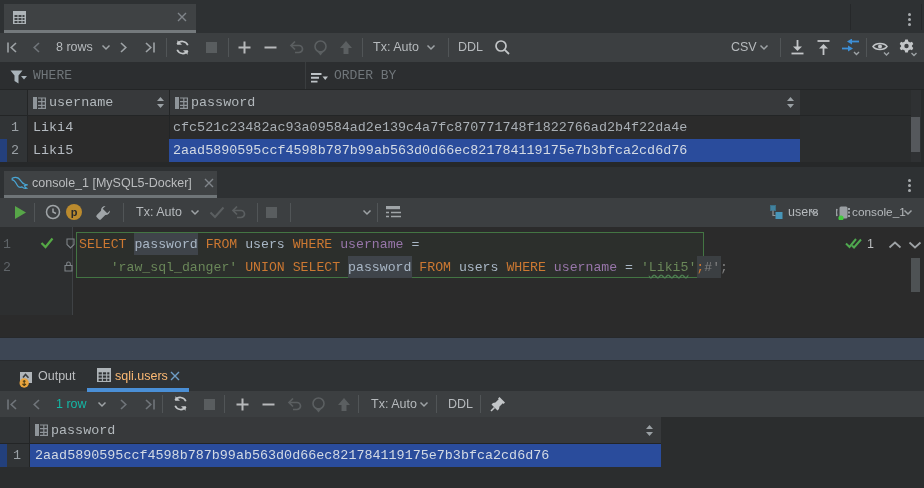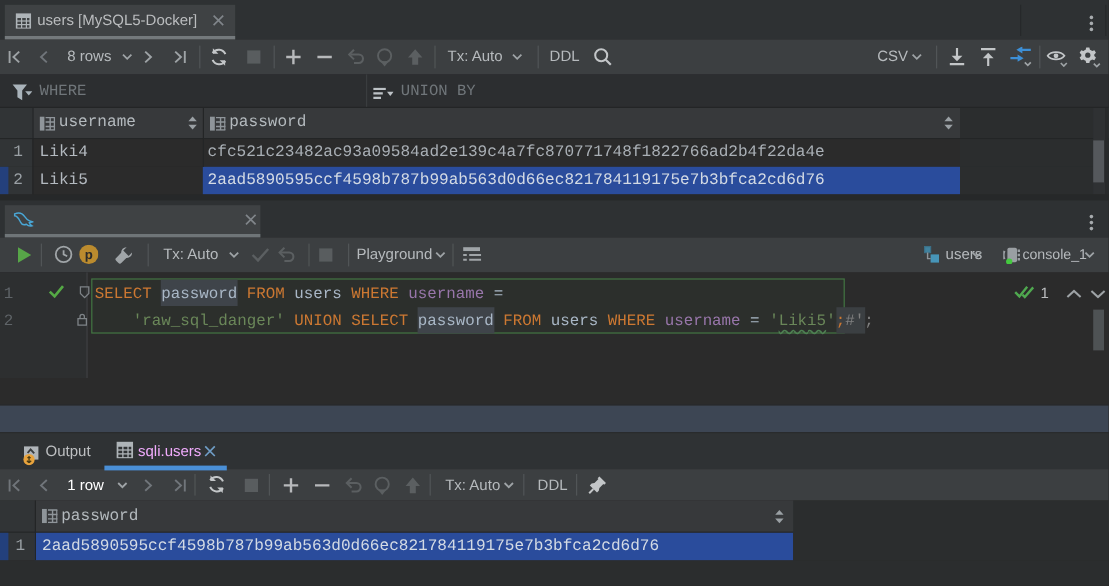--- a/index.html
+++ b/index.html
@@ -25,21 +25,20 @@
         <rect x="5.5" y="4" width="3" height="2"></rect>
         <rect x="9.5" y="4" width="2" height="2"></rect>
       <rect x="1.5" y="7" width="3" height="2"></rect>
         <rect x="5.5" y="7" width="3" height="2"></rect>
         <rect x="9.5" y="7" width="2" height="2"></rect>
       <rect x="1.5" y="10" width="3" height="2"></rect>
         <rect x="5.5" y="10" width="3" height="2"></rect>
         <rect x="9.5" y="10" width="2" height="2"></rect>
     </g>
   </svg>
-  <div class="abs" style="left:31px;top:4px;height:26px;line-height:26px;color:#bbbdbf;">users [MySQL5-Docker]</div>
   <svg class="ic" style="left:177px;top:12px;" width="10" height="10" viewBox="0 0 10 10">
     <path d="M1 1 L9 9 M9 1 L1 9" stroke="#80858a" stroke-width="1.4"></path>
   </svg>
 
   <div class="abs" style="left:908px;top:13px;width:3px;height:3px;background:#a7abae;border-radius:50%;"></div>
   <div class="abs" style="left:908px;top:18px;width:3px;height:3px;background:#a7abae;border-radius:50%;"></div>
   <div class="abs" style="left:908px;top:23px;width:3px;height:3px;background:#a7abae;border-radius:50%;"></div>
   <div class="abs" style="left:850px;top:4px;width:1px;height:26px;background:#26282a;"></div>
   <div class="abs" style="left:921px;top:4px;width:1px;height:26px;background:#26282a;"></div>
   <div class="abs" style="left:921px;top:167px;width:1px;height:30px;background:#26282a;"></div>
@@ -130,21 +129,21 @@
     </svg>
     <svg class="ic" style="left:898px;top:5px;" width="20" height="19" viewBox="0 0 20 19">
       <path d="M7.2 1.5 H9.8 L10.3 3.4 A5 5 0 0 1 12.1 4.4 L14 3.8 L15.3 6 L13.9 7.4 A5 5 0 0 1 13.9 8.6 L15.3 10 L14 12.2 L12.1 11.6 A5 5 0 0 1 10.3 12.6 L9.8 14.5 H7.2 L6.7 12.6 A5 5 0 0 1 4.9 11.6 L3 12.2 L1.7 10 L3.1 8.6 A5 5 0 0 1 3.1 7.4 L1.7 6 L3 3.8 L4.9 4.4 A5 5 0 0 1 6.7 3.4 Z" fill="#c3c6c8"></path>
       <circle cx="8.5" cy="8" r="2.2" fill="#3c3f41"></circle>
       <path d="M13.5 15 L16 17.5 L18.5 15" stroke="#9ea3a6" stroke-width="1.4" fill="none"></path>
     </svg>
   </div>
 
   <div class="abs" style="left:0;top:62px;width:924px;height:28px;background:#2c2e30;border-bottom:1px solid #232526;box-sizing:border-box;"></div>
   <div class="abs mono" style="left:33px;top:62px;height:28px;line-height:28px;color:#70767a;font-size:13px;">WHERE</div>
-  <div class="abs mono" style="left:334px;top:62px;height:28px;line-height:28px;color:#70767a;font-size:13px;">UNION BY</div>
+  <div class="abs mono" style="left:334px;top:62px;height:28px;line-height:28px;color:#70767a;font-size:13px;">ORDER BY</div>
   <div class="abs" style="left:305px;top:62px;width:1px;height:27px;background:#3a3d3f;"></div>
   <svg class="ic" style="left:10px;top:70px;" width="17" height="14" viewBox="0 0 17 14">
     <path d="M0.5 0.5 H12.5 L8.5 5.5 V13.5 L4.5 11 V5.5 Z" fill="#a9b3ba"></path>
     <path d="M11 6 H17 L14 9.5 Z" fill="#a9b3ba"></path>
   </svg>
   <svg class="ic" style="left:311px;top:73px;" width="17" height="10" viewBox="0 0 17 10">
     <path d="M0 1 H10.5 M0 4.8 H8 M0 8.6 H6.5" stroke="#bdc2c6" stroke-width="1.9" fill="none"></path>
     <path d="M11.5 3.5 H17 L14.25 7 Z" fill="#bdc2c6"></path>
   </svg>
 
@@ -203,20 +202,21 @@
     <div class="abs" style="left:921px;top:90px;width:3px;height:72px;background:#282a2b;"></div>
   </div>
 
   <div class="abs" style="left:0;top:162px;width:924px;height:5px;background:#262829;"></div>
   <div class="abs" style="left:0;top:167px;width:924px;height:31px;background:#2e3133;"></div>
   <div class="abs" style="left:4px;top:171px;width:213px;height:24px;background:#3f4244;"></div>
   <div class="abs" style="left:4px;top:195px;width:213px;height:3px;background:#6f7578;"></div>
   <svg class="ic" style="left:11px;top:176px;" width="17" height="15" viewBox="0 0 17 15">
     <path d="M1.2 2.2 C4.5 0.8 7.8 1.8 9.6 4.6 C10.8 6.4 11.8 7.6 13.8 8.2 L16.2 8.9 L13.4 9.6 C13.8 10.8 14.6 11.7 15.7 12.2 C13.9 12.7 12.2 12.2 11 10.9 C9 11.7 7 11 6.1 9.1 C5.3 7.4 4.6 5.8 3.2 4.7 C2.6 4.2 1.9 3.9 1.2 3.8 Z" fill="none" stroke="#49a6d5" stroke-width="1.2"></path>
   </svg>
+  <div class="abs" style="left:32px;top:171px;height:24px;line-height:24px;color:#bbbdbf;">console_1 [MySQL5-Docker]</div>
   <svg class="ic" style="left:204px;top:178px;" width="10" height="10" viewBox="0 0 10 10">
     <path d="M1 1 L9 9 M9 1 L1 9" stroke="#80858a" stroke-width="1.4"></path>
   </svg>
   <div class="abs" style="left:908px;top:179px;width:3px;height:3px;background:#a7abae;border-radius:50%;"></div>
   <div class="abs" style="left:908px;top:184px;width:3px;height:3px;background:#a7abae;border-radius:50%;"></div>
   <div class="abs" style="left:908px;top:189px;width:3px;height:3px;background:#a7abae;border-radius:50%;"></div>
 
   <div class="abs" id="toolbar2" style="left:0;top:198px;width:924px;height:29px;background:#3c3f41;">
     <svg class="ic" style="left:14px;top:7px;" width="13" height="15" viewBox="0 0 13 15">
       <path d="M1 1 L12 7.5 L1 14 Z" fill="#57a648"></path>
@@ -241,21 +241,20 @@
     <svg class="ic" style="left:209px;top:8px;" width="16" height="13" viewBox="0 0 16 13">
       <path d="M1.5 6.5 L6 11 L14.5 1.5" stroke="#5b5f61" stroke-width="2" fill="none"></path>
     </svg>
     <svg class="ic" style="left:231px;top:7px;" width="15" height="15" viewBox="0 0 15 15">
       <path d="M3 5.5 H10 A3.5 3.5 0 0 1 10 12.5 H6" stroke="#5b5f61" stroke-width="1.7" fill="none"></path>
       <path d="M6 1.5 L2 5.5 L6 9.5" stroke="#5b5f61" stroke-width="1.7" fill="none"></path>
     </svg>
     <div class="sep" style="left:257px;top:5px;height:19px;"></div>
     <div class="abs" style="left:266px;top:9px;width:11px;height:11px;background:#595d5f;"></div>
     <div class="sep" style="left:290px;top:5px;height:19px;"></div>
-    <div class="abs" style="left:297px;top:0;height:29px;line-height:29px;color:#b6babd;">Playground</div>
     <svg class="ic" style="left:362px;top:11px;" width="10" height="7" viewBox="0 0 10 7">
       <path d="M1.5 1.5 L5 5 L8.5 1.5" stroke="#9ea3a6" stroke-width="1.5" fill="none"></path>
     </svg>
     <div class="sep" style="left:377px;top:5px;height:19px;"></div>
     <svg class="ic" style="left:385px;top:7px;" width="16" height="15" viewBox="0 0 16 15">
       <rect x="1" y="1" width="14" height="3.2" fill="#a0a5a8"></rect>
       <path d="M1 7.5 H4 M6 7.5 H16 M1 11.5 H4 M6 11.5 H16" stroke="#a0a5a8" stroke-width="1.6" fill="none"></path>
     </svg>
     <svg class="ic" style="left:770px;top:7px;" width="14" height="14" viewBox="0 0 14 14">
       <rect x="0.5" y="0.5" width="5" height="5" fill="#41829e" stroke="#3b6f86"></rect>
@@ -336,36 +335,36 @@
           <rect x="5.5" y="4" width="3" height="2"></rect>
           <rect x="9.5" y="4" width="2" height="2"></rect>
         <rect x="1.5" y="7" width="3" height="2"></rect>
           <rect x="5.5" y="7" width="3" height="2"></rect>
           <rect x="9.5" y="7" width="2" height="2"></rect>
         <rect x="1.5" y="10" width="3" height="2"></rect>
           <rect x="5.5" y="10" width="3" height="2"></rect>
           <rect x="9.5" y="10" width="2" height="2"></rect>
       </g>
     </svg>
-    <div class="abs" style="left:115px;top:361px;height:22px;line-height:30px;color:#f0abfc;">sqli.users</div>
+    <div class="abs" style="left:115px;top:361px;height:22px;line-height:30px;color:#fdba74;">sqli.users</div>
     <svg class="ic" style="left:170px;top:371px;" width="10" height="10" viewBox="0 0 10 10">
       <path d="M1 1 L9 9 M9 1 L1 9" stroke="#6f9dc6" stroke-width="1.4"></path>
     </svg>
     <div class="abs" style="left:87px;top:388px;width:102px;height:4px;background:#4a8fd6;z-index:6;"></div>
   </div>
 
   <div class="abs" id="toolbar3" style="left:0;top:391px;width:924px;height:26px;background:#3c3f41;">
     <svg class="ic" style="left:6px;top:7px;" width="12" height="13" viewBox="0 0 12 13">
       <path d="M2 1.5 V11.5" stroke="#70757a" stroke-width="1.6" fill="none"></path>
       <path d="M10 2 L5.2 6.5 L10 11" stroke="#70757a" stroke-width="1.6" fill="none"></path>
     </svg>
     <svg class="ic" style="left:31px;top:7px;" width="10" height="13" viewBox="0 0 10 13">
       <path d="M8 2 L3.2 6.5 L8 11" stroke="#70757a" stroke-width="1.6" fill="none"></path>
     </svg>
-    <div class="abs" style="left:56px;top:0;height:26px;line-height:26px;color:#ffffff;">1 row</div>
+    <div class="abs" style="left:56px;top:0;height:26px;line-height:26px;color:#14b8a6;">1 row</div>
     <svg class="ic" style="left:97px;top:10px;" width="10" height="7" viewBox="0 0 10 7">
       <path d="M1.5 1.5 L5 5 L8.5 1.5" stroke="#9ea3a6" stroke-width="1.5" fill="none"></path>
     </svg>
     <svg class="ic" style="left:119px;top:7px;" width="10" height="13" viewBox="0 0 10 13">
       <path d="M2 2 L6.8 6.5 L2 11" stroke="#70757a" stroke-width="1.6" fill="none"></path>
     </svg>
     <svg class="ic" style="left:144px;top:7px;" width="12" height="13" viewBox="0 0 12 13">
       <path d="M2 2 L6.8 6.5 L2 11" stroke="#70757a" stroke-width="1.6" fill="none"></path>
       <path d="M10 1.5 V11.5" stroke="#70757a" stroke-width="1.6" fill="none"></path>
     </svg>

